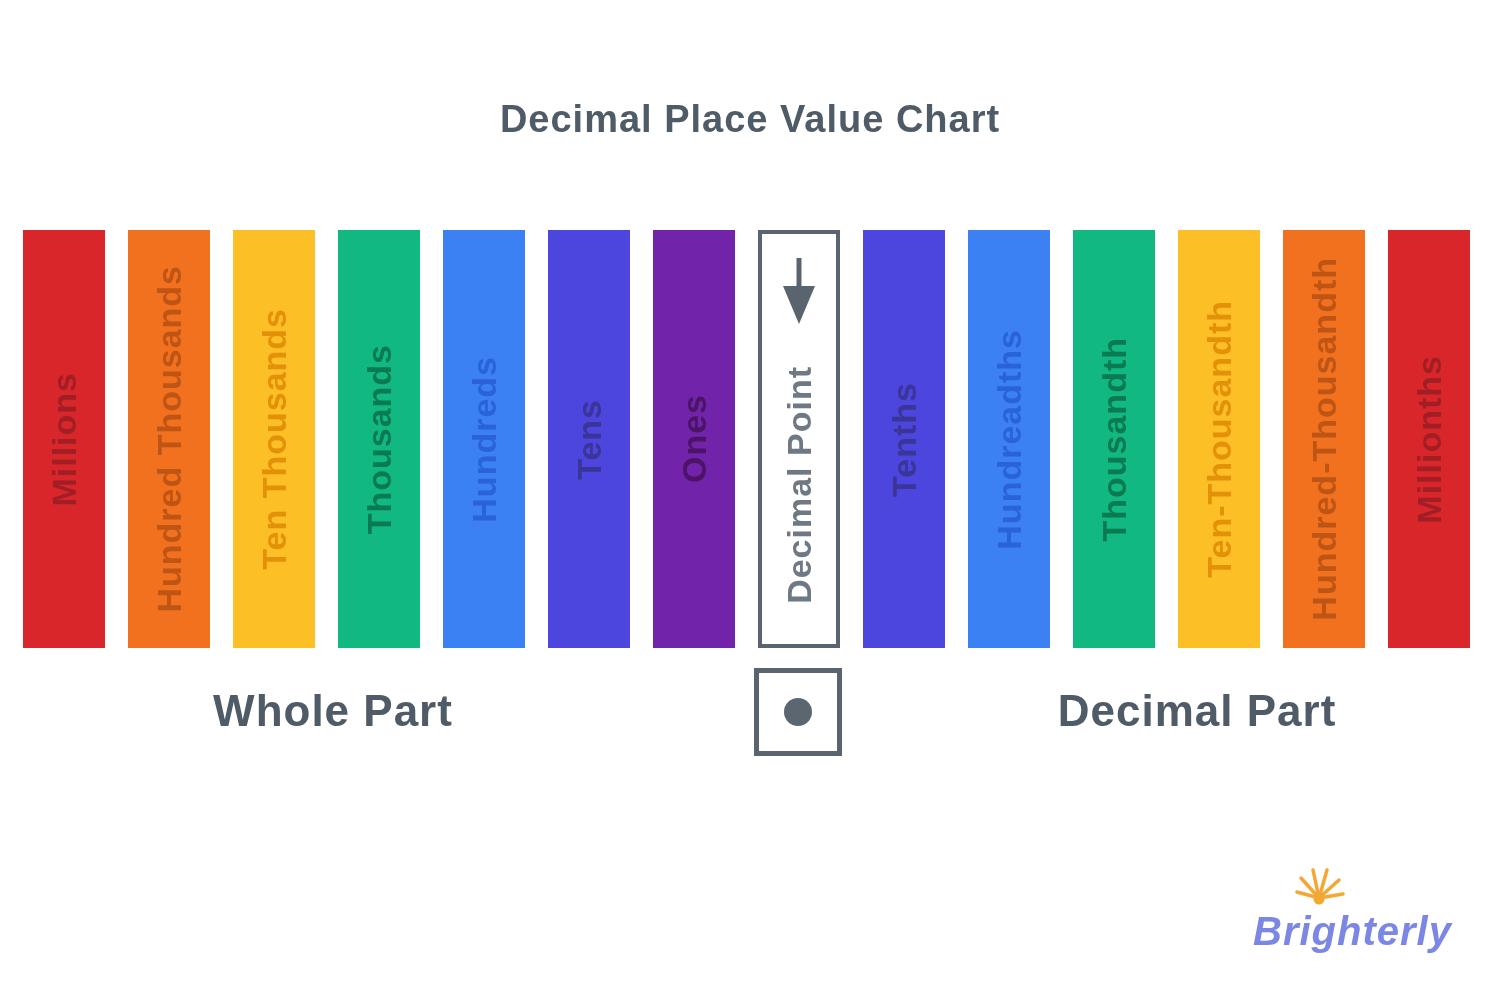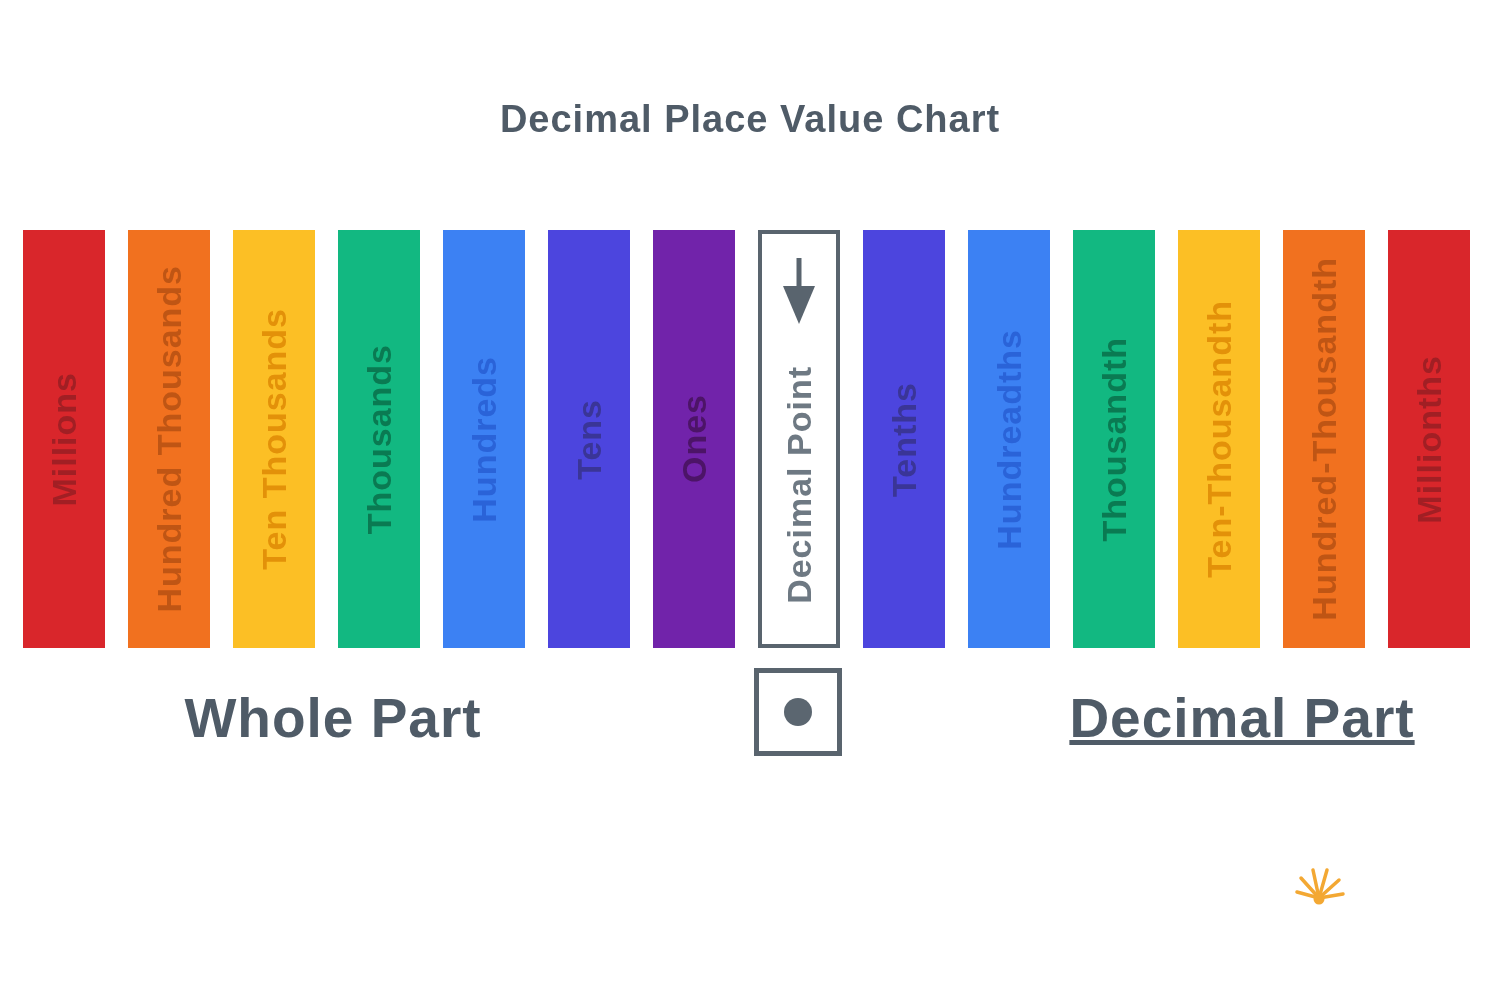--- a/index.html
+++ b/index.html
@@ -23,24 +23,24 @@
   .bar.decimal{
     background:#ffffff;border:4px solid #59646e;box-sizing:border-box;
     flex-direction:column;align-items:center;justify-content:flex-start;
   }
   .bar.decimal .arrow{margin-top:20px;flex:0 0 auto;}
   .bar.decimal .label-wrap{
     flex:1 1 auto;display:flex;align-items:center;justify-content:center;
   }
   .section-label{
     position:absolute;top:686px;transform:translateX(-50%);
-    font-size:55px;font-weight:bold;color:#4f5b67;letter-spacing:1px;white-space:nowrap;
+    font-size:44px;font-weight:bold;color:#4f5b67;letter-spacing:1px;white-space:nowrap;
   }
   .whole-label{left:333px;}
-  .decimal-label{left:1242px;text-decoration:underline;}
+  .decimal-label{left:1197px;}
   .dot-box{
     position:absolute;left:754px;top:668px;width:88px;height:88px;
     border:5px solid #59646e;box-sizing:border-box;background:#ffffff;
     display:flex;align-items:center;justify-content:center;
   }
   .dot{width:28px;height:28px;border-radius:50%;background:#5b6670;}
   .brand{position:absolute;left:1253px;top:866px;width:200px;height:90px;}
   .brand-text{
     position:absolute;left:0;bottom:2px;
     font-size:40px;font-weight:bold;font-style:italic;color:#7c86e4;letter-spacing:1px;
@@ -118,15 +118,16 @@
       <g stroke="#f3a833" stroke-width="3.5" stroke-linecap="round">
         <line x1="36" y1="36" x2="14" y2="30"></line>
         <line x1="36" y1="36" x2="18" y2="16"></line>
         <line x1="36" y1="36" x2="30" y2="8"></line>
         <line x1="36" y1="36" x2="44" y2="8"></line>
         <line x1="36" y1="36" x2="56" y2="18"></line>
         <line x1="36" y1="36" x2="60" y2="32"></line>
       </g>
       <circle cx="36" cy="37" r="5.5" fill="#f3a833"></circle>
     </svg>
+    <span class="brand-text">Brighterly</span>
   </div>
 
 </div>
 
 </body></html>

